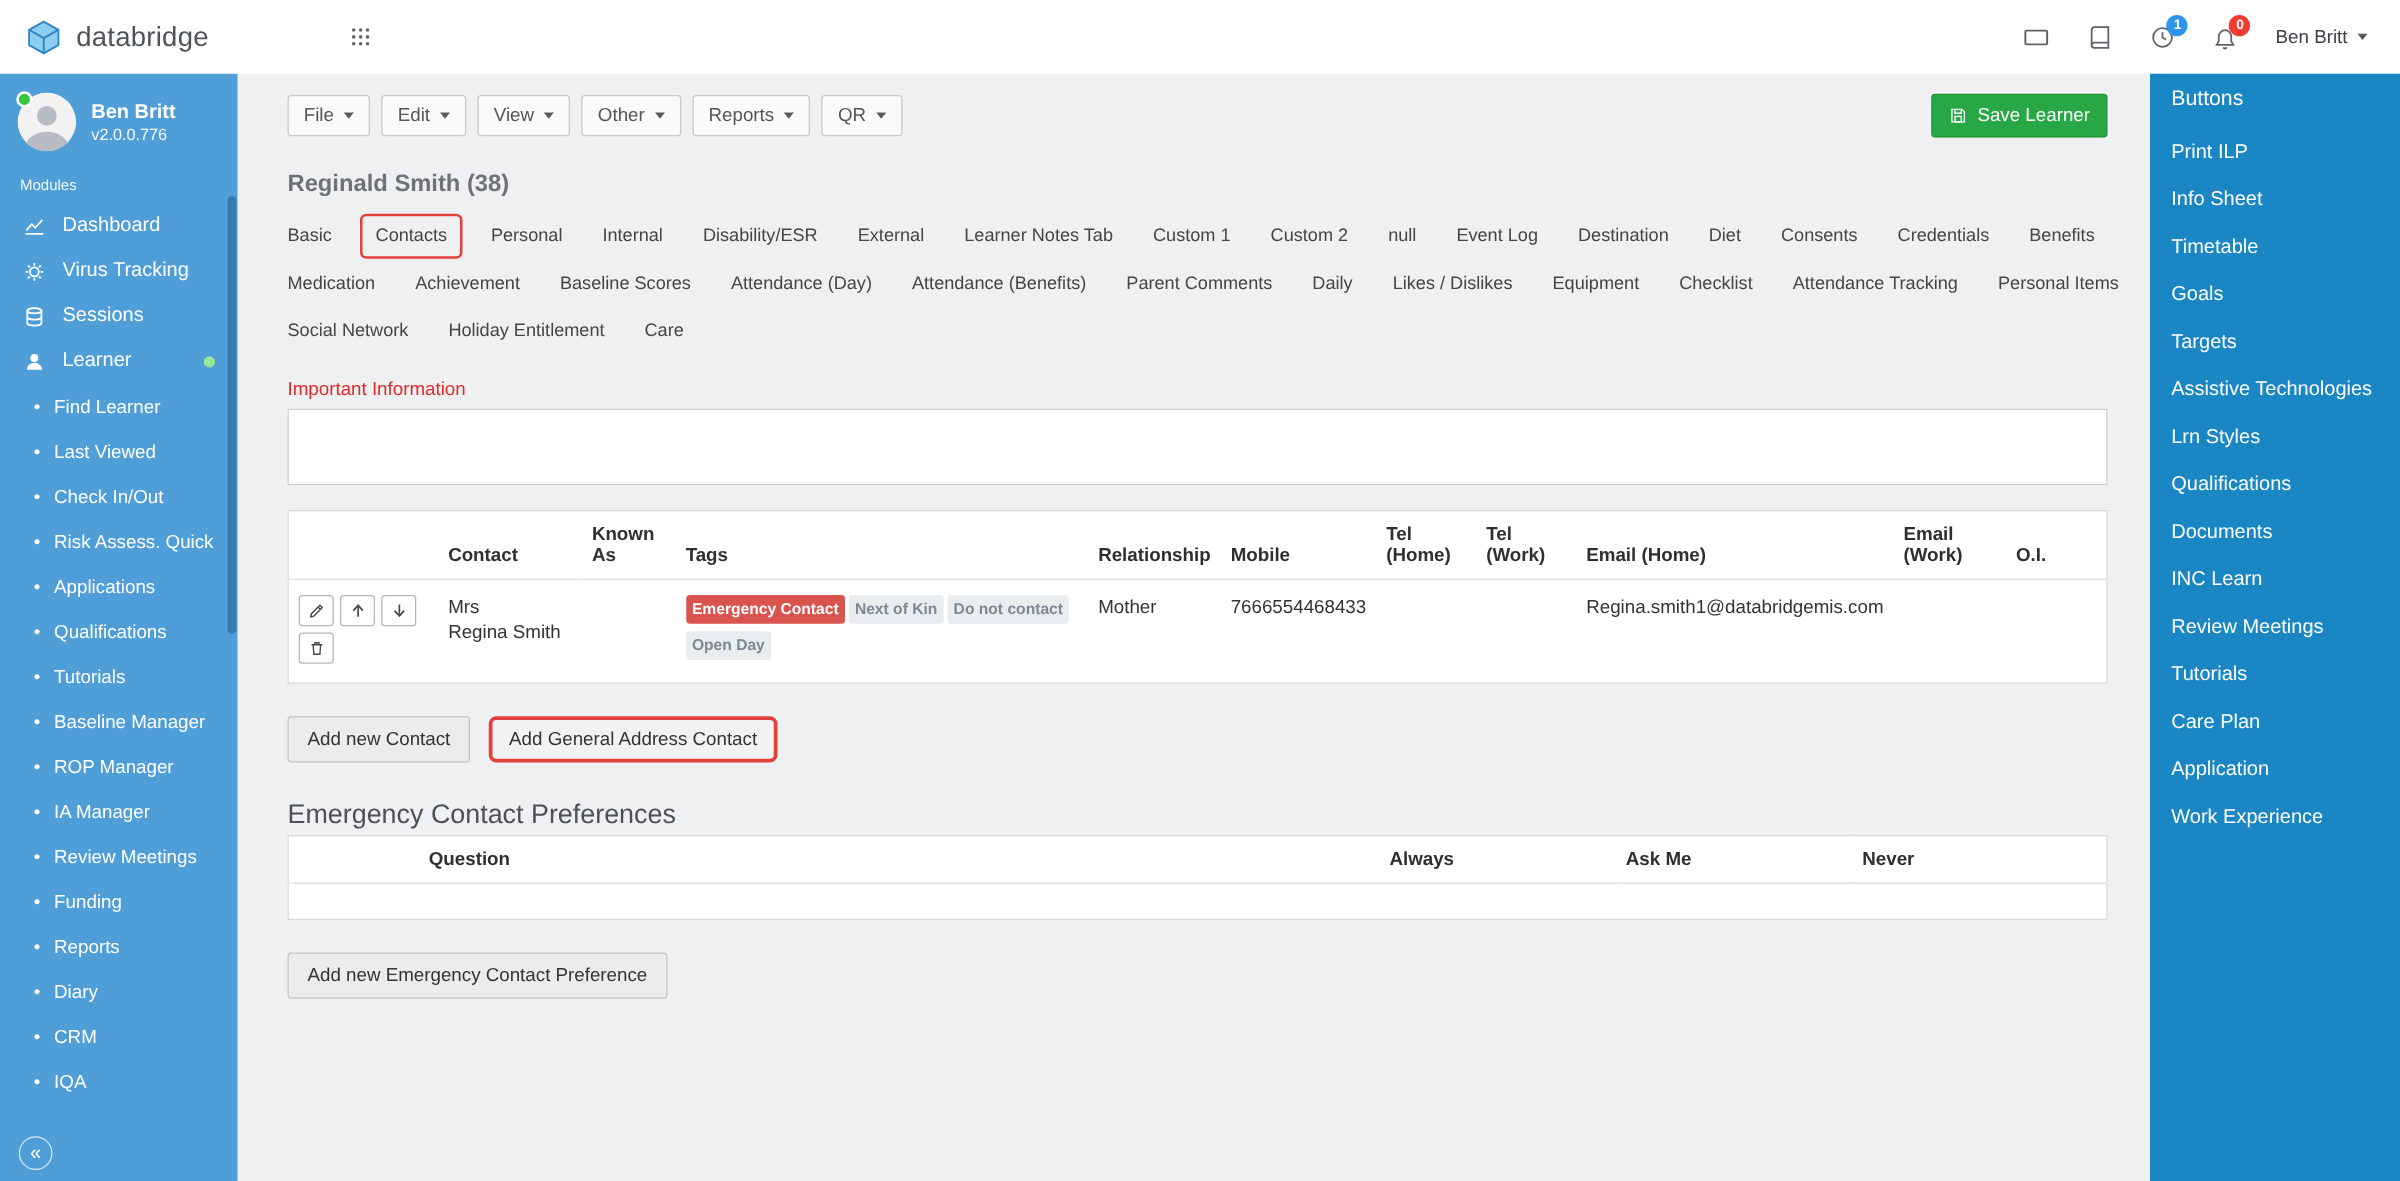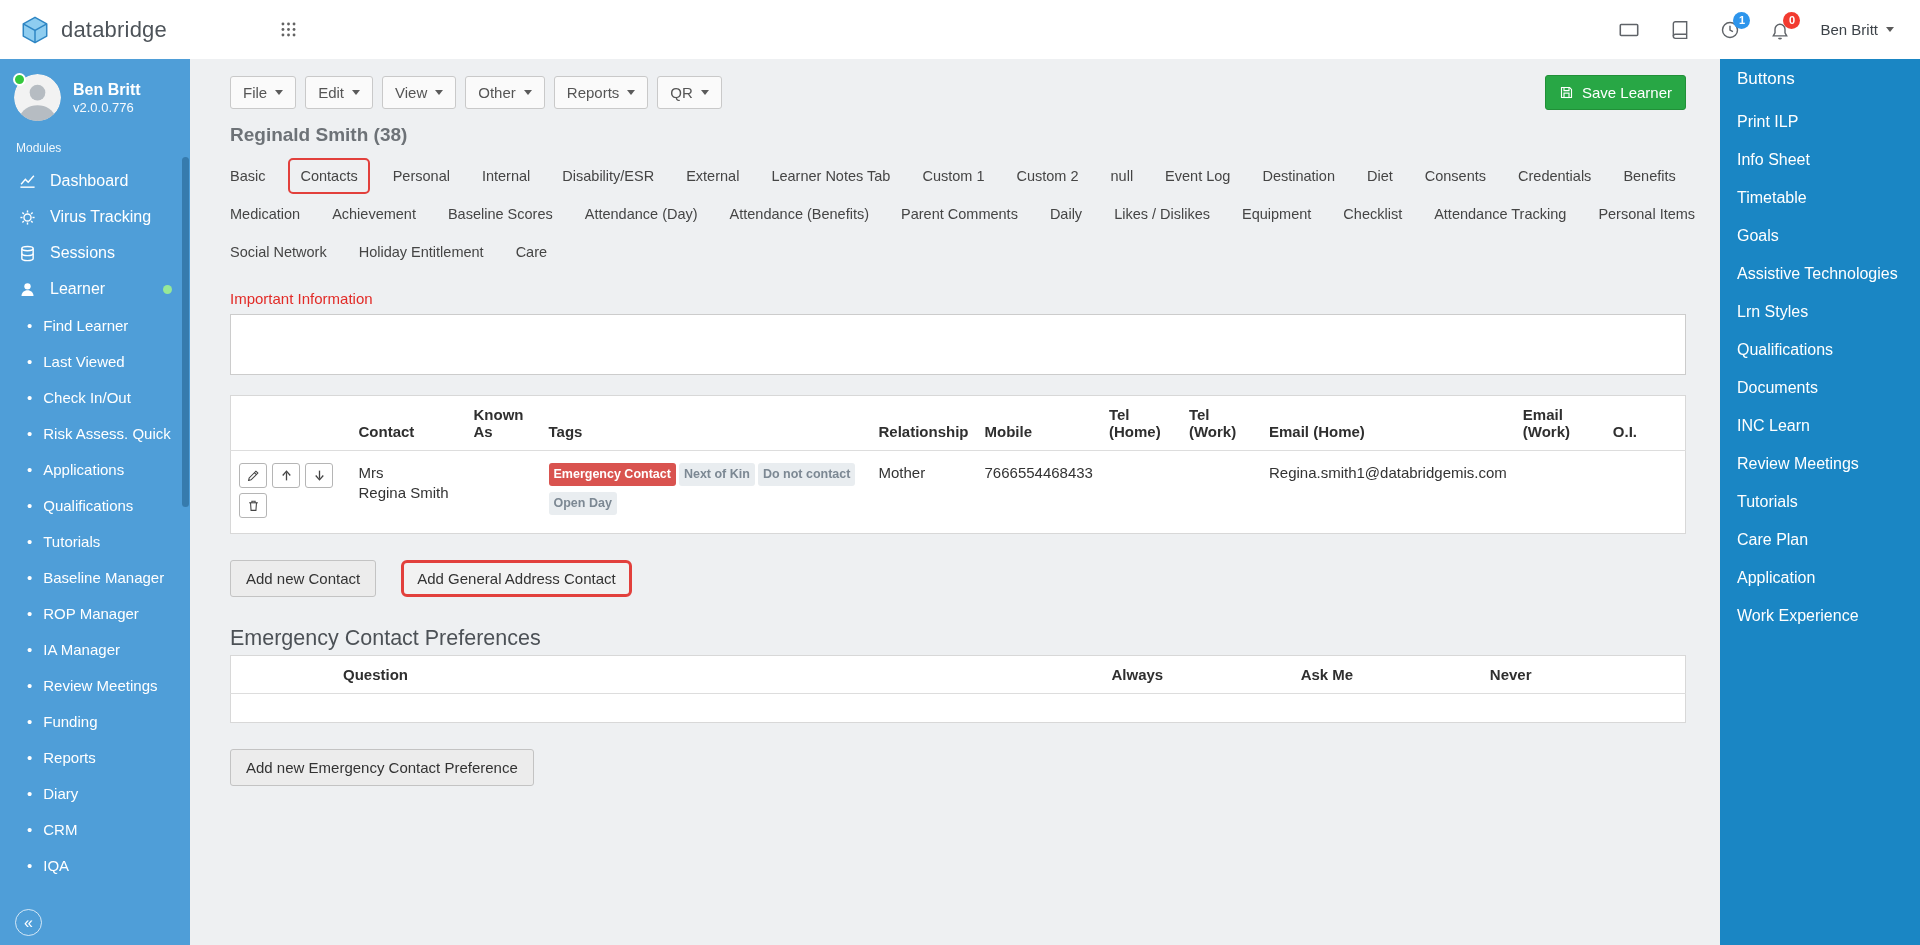--- a/index.html
+++ b/index.html
@@ -46,41 +46,41 @@
                   font-size: 16px; color: #fff; cursor: pointer; }
 
   
   .content { flex: 1 1 auto; padding: 16px 34px 0 40px; overflow: hidden; }
   .toolbar { display: flex; align-items: center; }
   .menu-group { display: flex; gap: 9px; }
   .menu-btn { display: flex; align-items: center; gap: 8px; background: #fafafa; border: 1px solid #c9c9c9;
               border-radius: 3px; padding: 7px 12px; font-size: 15px; color: #555; }
   .save-btn { margin-left: auto; display: flex; align-items: center; gap: 8px; background: var(--save-green, #28a745);
               border: 1px solid #219038; color: #fff; border-radius: 3px; padding: 8px 13px; font-size: 15px; }
-  .page-title { margin-top: 14px; font-size: 19px; font-weight: bold; color: #6d7277; }
+  .page-title { margin-top: 27px; font-size: 19px; font-weight: bold; color: #6d7277; }
   .tabs-row { display: flex; align-items: center; gap: 14px; margin-left: -9px; margin-top: 2px; white-space: nowrap; }
   .tabs-row.first { margin-top: 12px; }
   .tab { padding: 10px 9px; font-size: 14.5px; color: #454545; text-decoration: none; cursor: pointer; }
   .tab.active { border: 2px solid var(--accent-red, #e2403c); border-radius: 5px; padding: 8px 10px; }
   .imp-label { margin-top: 20px; font-size: 15px; color: #e22b27; }
   .info-box { margin-top: 7px; height: 61px; background: #fff; border: 1px solid #ccc; font-size: 15px; padding: 8px 10px; }
 
   table.data { width: 100%; border-collapse: collapse; background: #fff; border: 1px solid #d8d8d8; }
   table.data th { text-align: left; vertical-align: bottom; font-size: 15px; color: #2f2f2f; padding: 10px 8px; border-bottom: 1px solid #ddd; }
   table.data td { vertical-align: top; font-size: 15px; color: #333; padding: 12px 8px; line-height: 1.35; }
   .contacts-table { margin-top: 20px; }
   .act-wrap { display: flex; flex-wrap: wrap; gap: 5px; width: 97px; }
   .act-btn { width: 28px; height: 25px; background: #fff; border: 1px solid #b5b5b5; border-radius: 3px;
              display: flex; align-items: center; justify-content: center; }
   .badge-tag { display: inline-block; font-size: 12.5px; font-weight: bold; padding: 3px 5px; border-radius: 3px;
                margin: 0 3px 6px 0; white-space: nowrap; }
   .badge-tag.danger { background: var(--badge-red, #d9534f); color: #fff; }
   .badge-tag.default { background: #e9edf0; color: #7c8893; }
 
-  .add-row { margin-top: 26px; display: flex; align-items: flex-start; gap: 25px; }
+  .add-row { margin-top: 26px; display: flex; align-items: flex-start; gap: 15px; }
   .btn-gray { background: #ececec; border: 1px solid #c3c3c3; border-radius: 3px; color: #333; font-size: 15px; padding: 9px 15px; }
   .btn-outlined { background: #f2f2f2; border: 3px solid var(--accent-red, #e2403c); border-radius: 6px; color: #333; font-size: 15px; padding: 7px 13px; }
   .section-heading { margin-top: 29px; font-size: 21.5px; font-weight: 400; color: #4c5156; }
   .pref-table { margin-top: 4px; }
   .pref-table th.q-col { padding-left: 112px; }
   .pref-table tbody td { height: 29px; padding: 4px 8px; }
   .add-pref { margin-top: 26px; }
 
   
   .right-panel { width: 200px; flex: 0 0 200px; background: var(--panel-blue, #1a86c4); color: #fff; }
@@ -485,20 +485,21 @@
     <button class="btn-gray add-pref">Add new Emergency Contact Preference</button>
   </main>
 
   <aside class="right-panel">
     <div class="panel-title">Buttons</div>
     <nav id="panel-items">
         <div class="panel-item">Print ILP</div>
         <div class="panel-item">Info Sheet</div>
         <div class="panel-item">Timetable</div>
         <div class="panel-item">Goals</div>
+        <div class="panel-item">Targets</div>
         <div class="panel-item">Assistive Technologies</div>
         <div class="panel-item">Lrn Styles</div>
         <div class="panel-item">Qualifications</div>
         <div class="panel-item">Documents</div>
         <div class="panel-item">INC Learn</div>
         <div class="panel-item">Review Meetings</div>
         <div class="panel-item">Tutorials</div>
         <div class="panel-item">Care Plan</div>
         <div class="panel-item">Application</div>
         <div class="panel-item">Work Experience</div>

